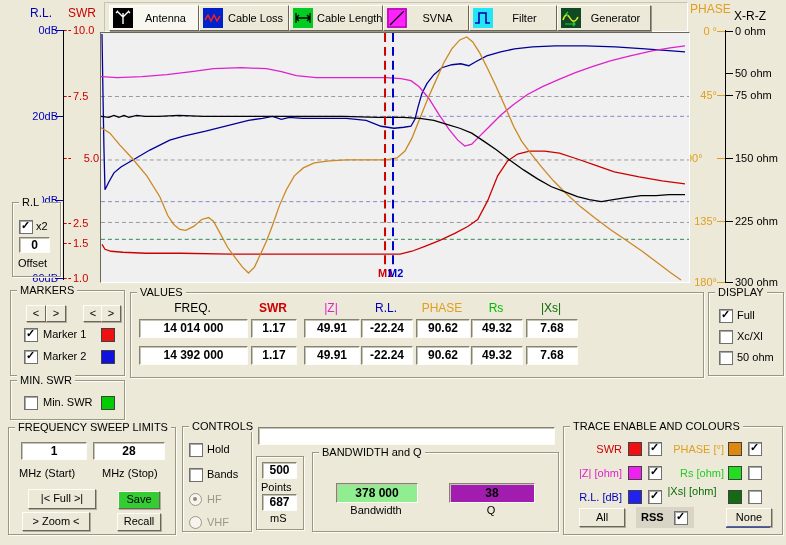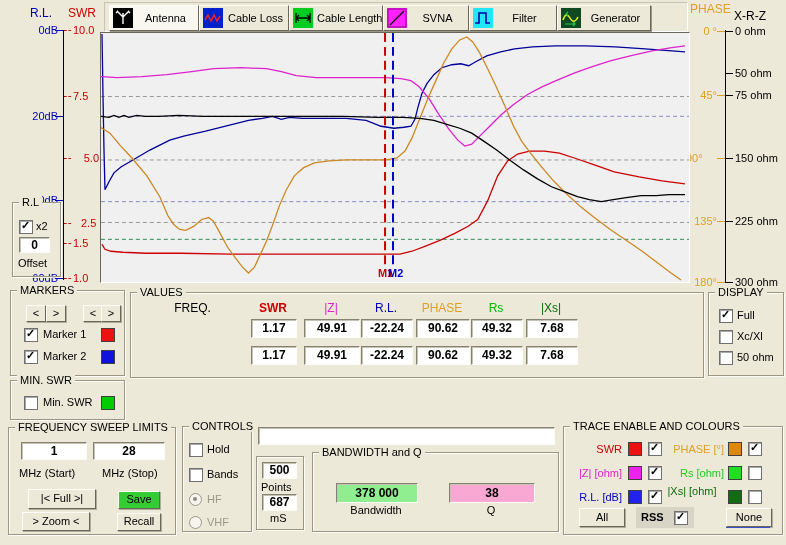--- a/index.html
+++ b/index.html
@@ -115,21 +115,21 @@
       <span class="tick-label" style="left: 16px; width: 42px; top: 194px; text-align: right; color: rgb(0, 0, 187);">40dB</span>
       <div class="tick-mark" style="left: 55px; width: 8px; top: 200px; background: rgb(0, 0, 187);"></div>
       <span class="tick-label" style="left: 16px; width: 42px; top: 272px; text-align: right; color: rgb(0, 0, 187);">60dB</span>
       <div class="tick-mark" style="left: 55px; width: 8px; top: 278px; background: rgb(0, 0, 187);"></div>
       <span class="tick-label" style="left: 73px; width: 26px; top: 24px; text-align: left; color: rgb(204, 0, 0);">10.0</span>
       <div class="tick-mark" style="left: 64px; width: 7px; top: 30px; border-top: 1px dashed rgb(204, 0, 0); height: 0px;"></div>
       <span class="tick-label" style="left: 73px; width: 26px; top: 90px; text-align: left; color: rgb(204, 0, 0);">7.5</span>
       <div class="tick-mark" style="left: 64px; width: 7px; top: 96px; border-top: 1px dashed rgb(204, 0, 0); height: 0px;"></div>
       <span class="tick-label" style="left: 73px; width: 26px; top: 152px; text-align: right; color: rgb(204, 0, 0);">5.0</span>
       <div class="tick-mark" style="left: 64px; width: 7px; top: 158px; border-top: 1px dashed rgb(204, 0, 0); height: 0px;"></div>
-      <span class="tick-label" style="left: 73px; width: 26px; top: 217px; text-align: left; color: rgb(204, 0, 0); margin-left: 8px;">2.5</span>
+      <span class="tick-label" style="left: 73px; width: 26px; top: 217px; text-align: left; color: rgb(204, 0, 0);">2.5</span>
       <div class="tick-mark" style="left: 64px; width: 7px; top: 223px; border-top: 1px dashed rgb(204, 0, 0); height: 0px;"></div>
       <span class="tick-label" style="left: 73px; width: 26px; top: 237px; text-align: left; color: rgb(204, 0, 0);">1.5</span>
       <div class="tick-mark" style="left: 64px; width: 7px; top: 243px; border-top: 1px dashed rgb(204, 0, 0); height: 0px;"></div>
       <span class="tick-label" style="left: 73px; width: 26px; top: 272px; text-align: left; color: rgb(204, 0, 0);">1.0</span>
       <div class="tick-mark" style="left: 64px; width: 7px; top: 278px; border-top: 1px dashed rgb(204, 0, 0); height: 0px;"></div>
       <span class="tick-label" style="left: 686px; width: 31px; top: 25px; text-align: right; color: rgb(223, 159, 32);">0 °</span>
       <div class="tick-mark" style="left: 717px; width: 8px; top: 31px; background: rgb(223, 159, 32);"></div>
       <span class="tick-label" style="left: 686px; width: 31px; top: 89px; text-align: right; color: rgb(223, 159, 32);">45°</span>
       <div class="tick-mark" style="left: 717px; width: 8px; top: 95px; background: rgb(223, 159, 32);"></div>
       <span class="tick-label" style="left: 686px; width: 31px; top: 152px; text-align: left; color: rgb(223, 159, 32);">90°</span>
@@ -204,26 +204,28 @@
   <div class="grp" style="left:130px;top:292px;width:572px;height:84px">
     <span class="ttl">VALUES</span>
     <div id="values-content" style="position:absolute;inset:0">
         <span class="vhdr" style="left: 8px; width: 107px; top: 8px; color: rgb(0, 0, 0);">FREQ.</span>
         <span class="vhdr" style="left: 120px; width: 44px; top: 8px; color: rgb(204, 0, 0); font-weight: bold;">SWR</span>
         <span class="vhdr" style="left: 173px; width: 54px; top: 8px; color: rgb(221, 34, 204);">|Z|</span>
         <span class="vhdr" style="left: 230px; width: 50px; top: 8px; color: rgb(0, 0, 187);">R.L.</span>
         <span class="vhdr" style="left: 285px; width: 52px; top: 8px; color: rgb(223, 159, 32);">PHASE</span>
         <span class="vhdr" style="left: 340px; width: 50px; top: 8px; color: rgb(0, 187, 0);">Rs</span>
         <span class="vhdr" style="left: 395px; width: 50px; top: 8px; color: rgb(10, 107, 10);">|Xs|</span>
+        <div class="fld vfld" style="left: 8px; width: 107px; top: 26px;">14 014 000</div>
         <div class="fld vfld" style="left: 120px; width: 44px; top: 26px;">1.17</div>
         <div class="fld vfld" style="left: 173px; width: 54px; top: 26px;">49.91</div>
         <div class="fld vfld" style="left: 230px; width: 50px; top: 26px;">-22.24</div>
         <div class="fld vfld" style="left: 285px; width: 52px; top: 26px;">90.62</div>
         <div class="fld vfld" style="left: 340px; width: 50px; top: 26px;">49.32</div>
         <div class="fld vfld" style="left: 395px; width: 50px; top: 26px;">7.68</div>
+        <div class="fld vfld" style="left: 8px; width: 107px; top: 53px;">14 392 000</div>
         <div class="fld vfld" style="left: 120px; width: 44px; top: 53px;">1.17</div>
         <div class="fld vfld" style="left: 173px; width: 54px; top: 53px;">49.91</div>
         <div class="fld vfld" style="left: 230px; width: 50px; top: 53px;">-22.24</div>
         <div class="fld vfld" style="left: 285px; width: 52px; top: 53px;">90.62</div>
         <div class="fld vfld" style="left: 340px; width: 50px; top: 53px;">49.32</div>
         <div class="fld vfld" style="left: 395px; width: 50px; top: 53px;">7.68</div>
       </div>
   </div>
 
   <div class="grp" style="left:708px;top:292px;width:74px;height:82px">
@@ -266,21 +268,21 @@
     <div class="fld" style="left:5px;top:37px;width:33px;height:15px;line-height:15px">687</div>
     <span class="lbl" style="left:13px;top:55px">mS</span>
   </div>
 
   <div class="fld" style="left:258px;top:427px;width:295px;height:16px;text-align:left"></div>
 
   <div class="grp" style="left:312px;top:452px;width:245px;height:78px">
     <span class="ttl">BANDWIDTH and Q</span>
     <div class="fld" style="left:23px;top:30px;width:80px;height:18px;line-height:18px;background:#90ee90">378 000</div>
     <span class="lbl" style="left:23px;top:51px;width:80px;text-align:center">Bandwidth</span>
-    <div class="fld" style="left:136px;top:30px;width:84px;height:18px;line-height:18px;background:#f9a8d4">38</div>
+    <div class="fld" style="left:136px;top:30px;width:84px;height:18px;line-height:18px;background:#a21caf">38</div>
     <span class="lbl" style="left:136px;top:51px;width:84px;text-align:center">Q</span>
   </div>
 
   <div class="grp" style="left:563px;top:426px;width:218px;height:107px">
     <span class="ttl">TRACE ENABLE AND COLOURS</span>
     <div id="trace-rows" style="position:absolute;inset:0">
         <span class="lbl" style="left: 0px; top: 16px; width: 58px; text-align: right; color: rgb(204, 0, 0);">SWR</span>
         <span class="sw" style="left: 64px; top: 15px; background: rgb(238, 17, 17);"></span>
         <span class="cb checked" style="left: 84px; top: 15px;"></span>
         <span class="lbl" style="left: 96px; top: 16px; width: 64px; text-align: right; color: rgb(223, 159, 32);">PHASE [°]</span>

